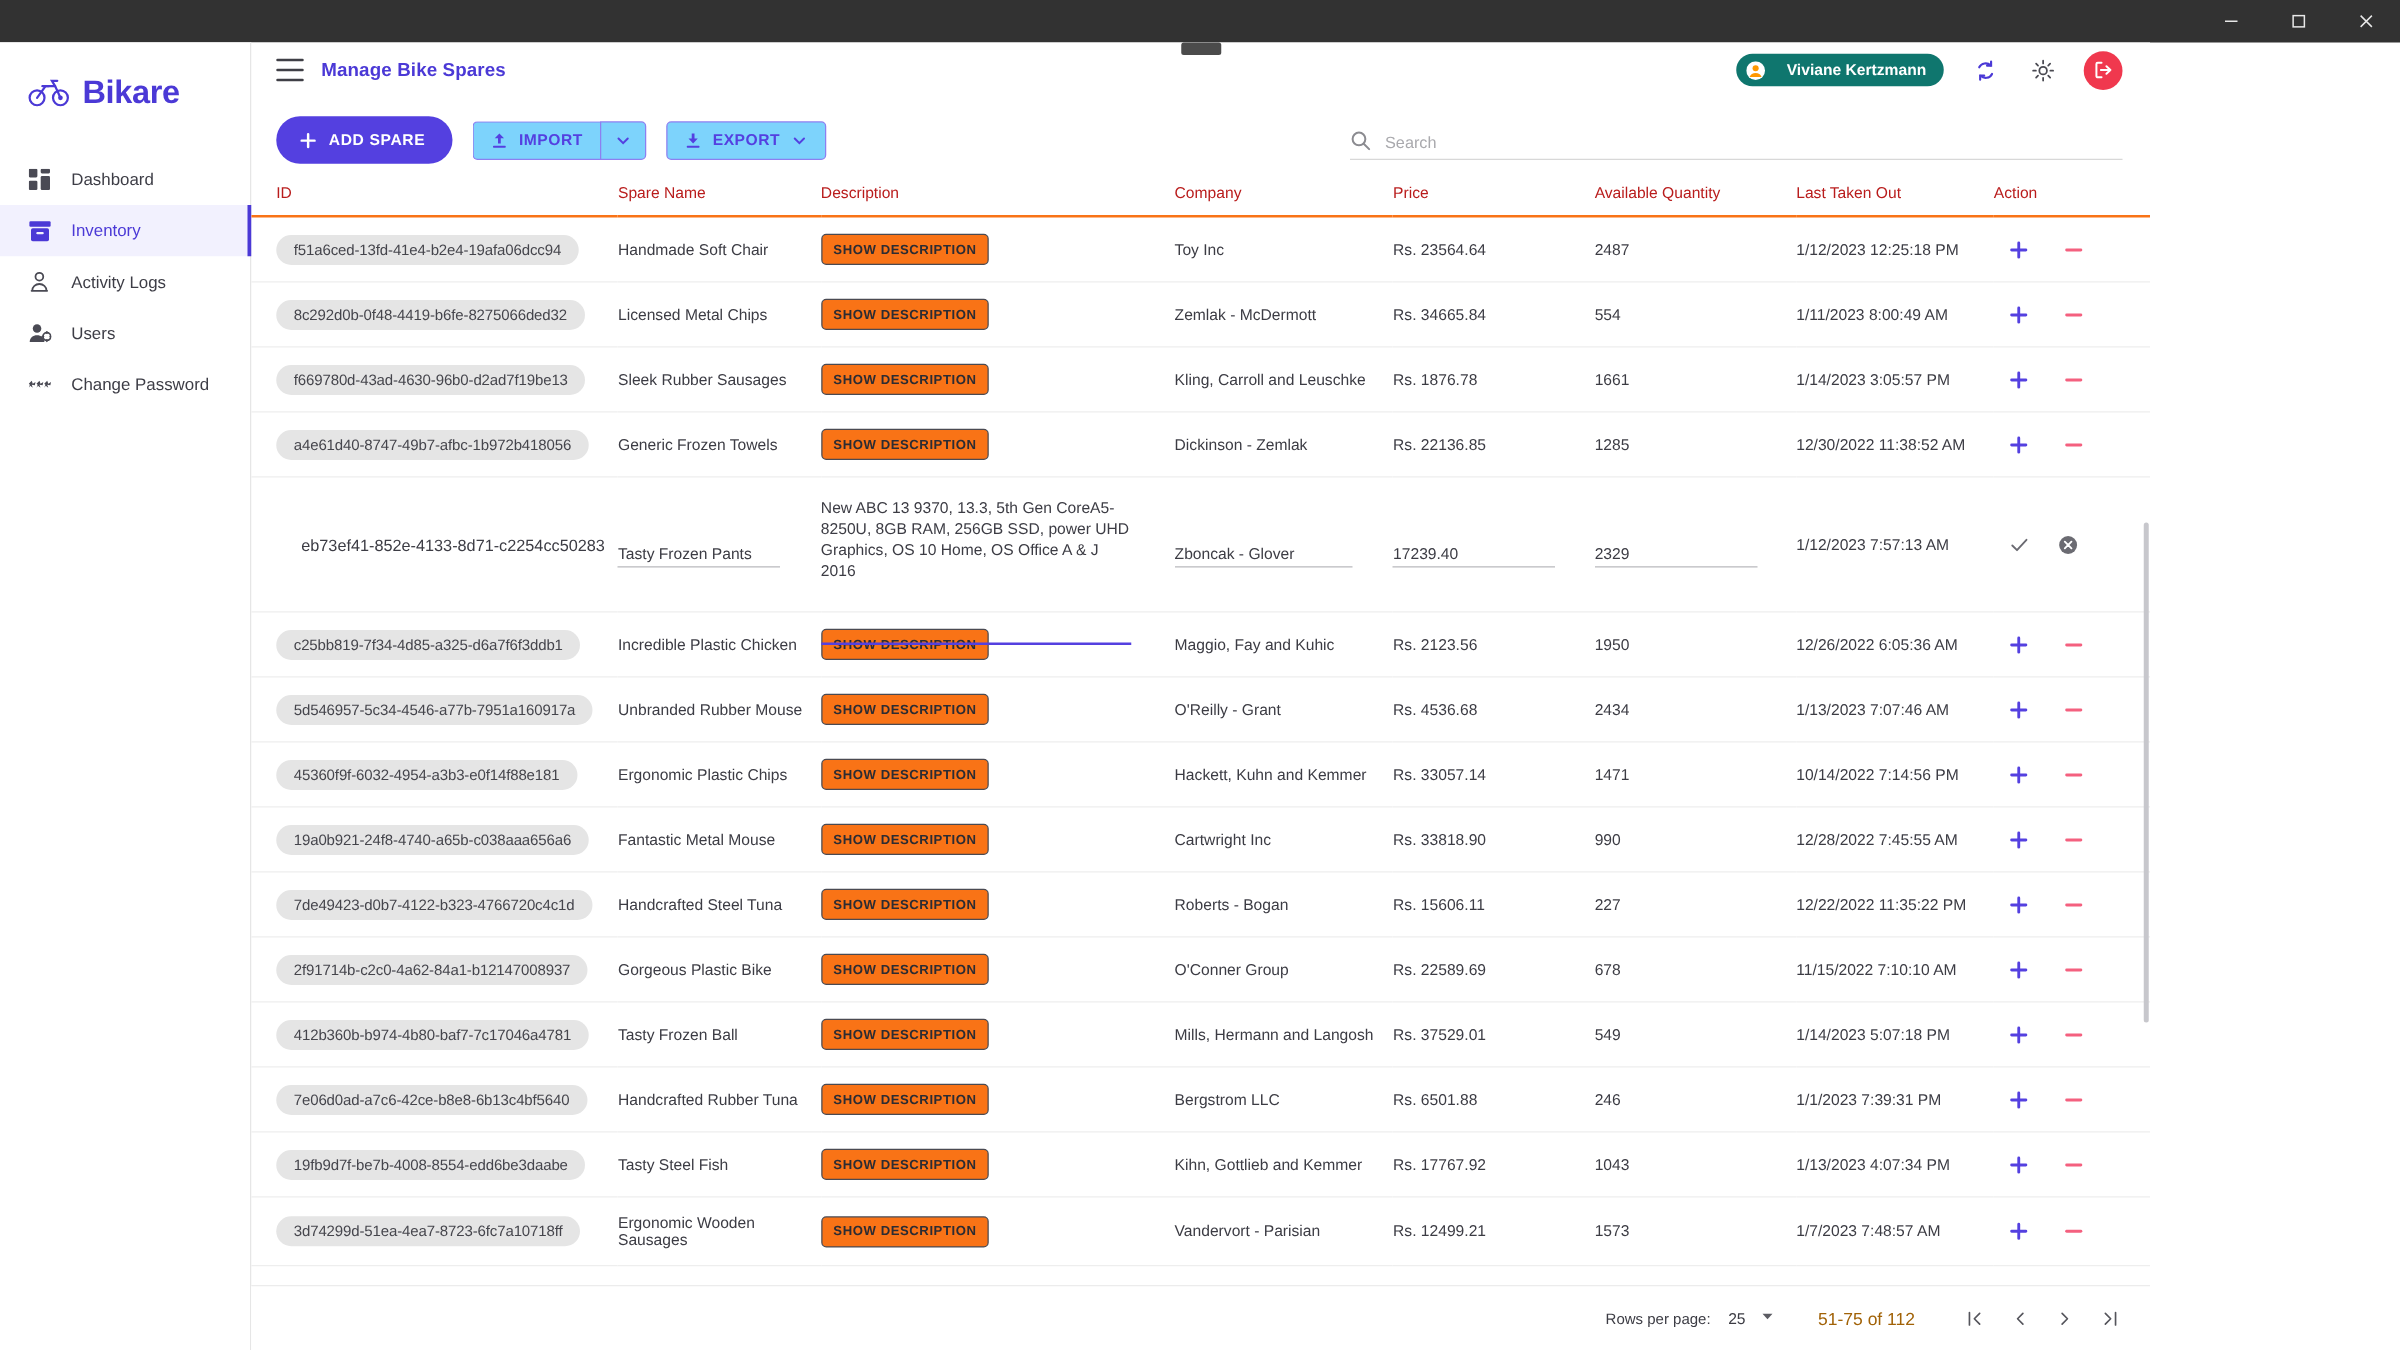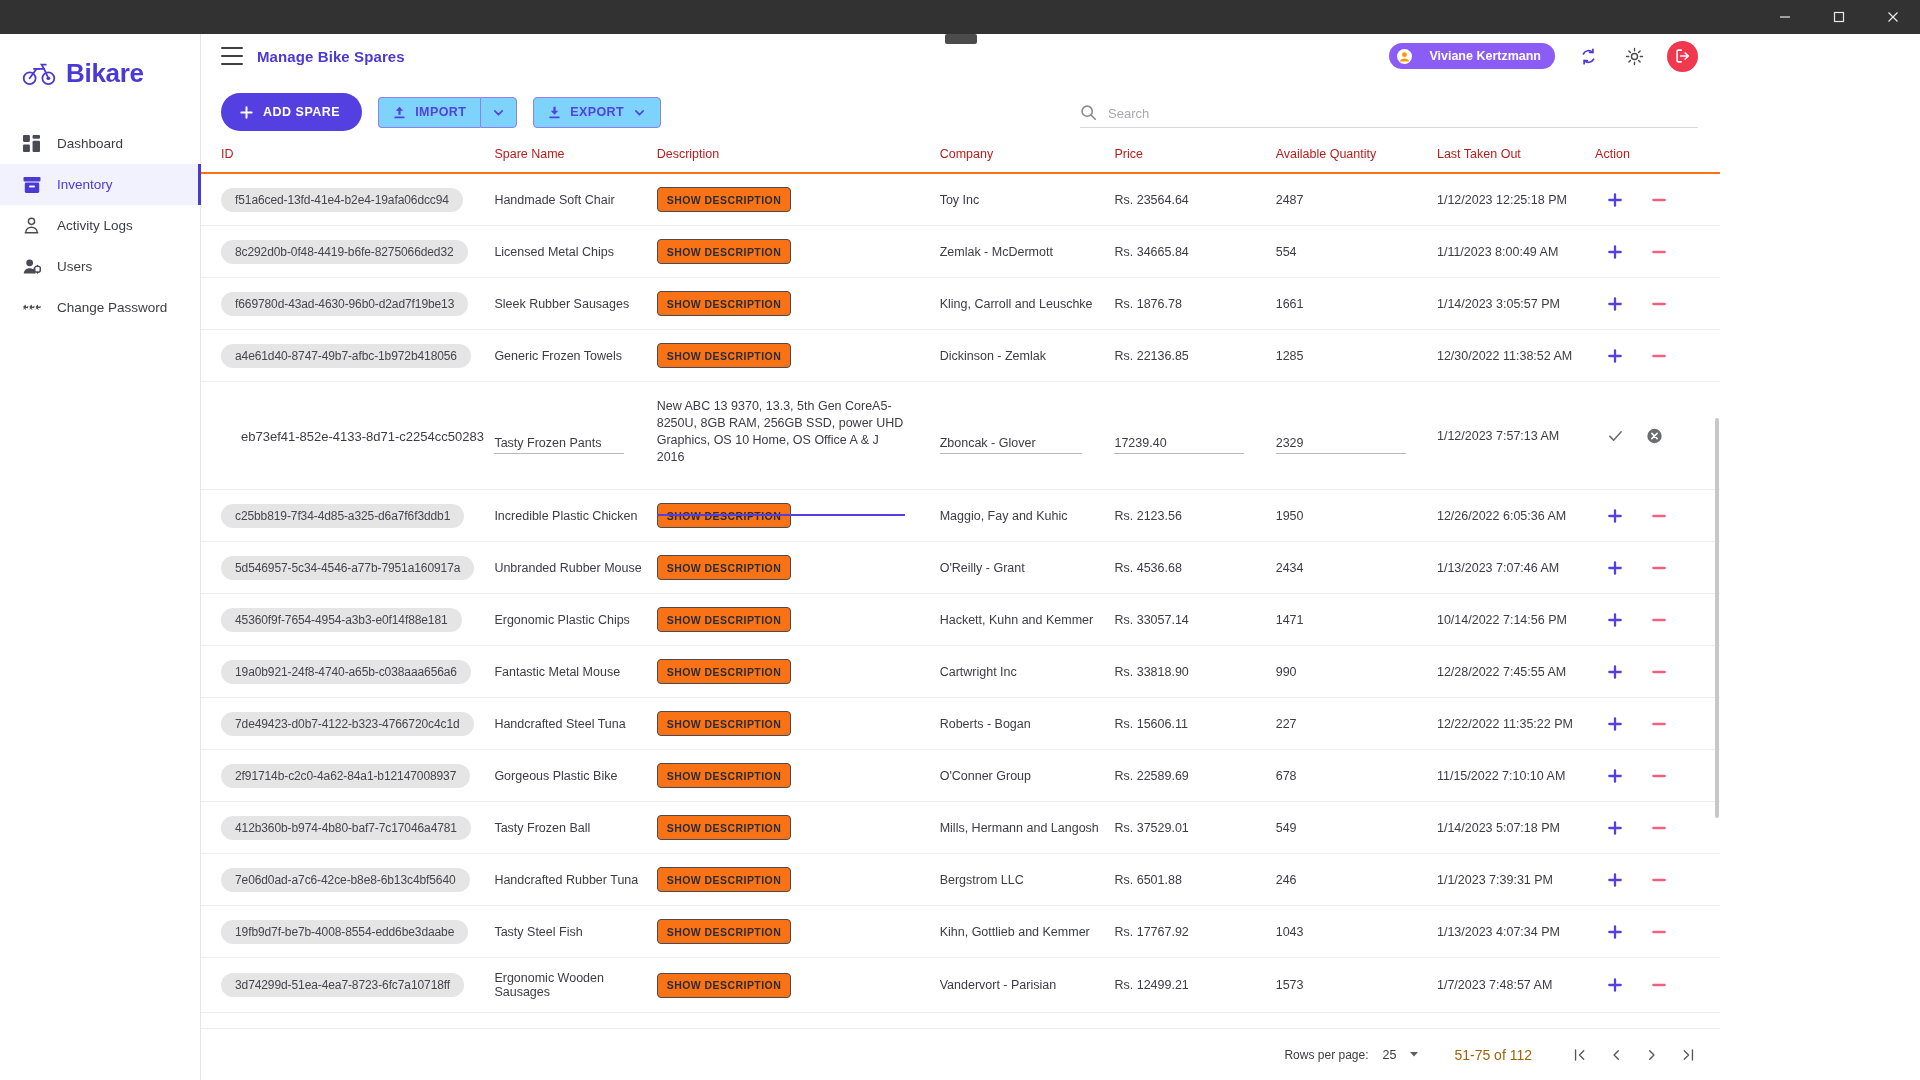--- a/index.html
+++ b/index.html
@@ -81,21 +81,21 @@
     justify-content: space-between; cursor: pointer;
   }
   .hamburger span { display: block; height: 2px; background: #3f3f46; border-radius: 1px; }
   .page-title {
     font-size: 15px; font-weight: bold; color: #4b39d6;
     letter-spacing: 0.1px;
   }
   .topbar-right { margin-left: auto; display: flex; align-items: center; gap: 20px; }
   .user-chip {
     display: flex; align-items: center; gap: 17px;
-    background: #8b5cf6; color: #ffffff;
+    background: #0f766e; color: #ffffff;
     border-radius: 18px; height: 26px; padding: 0 14px 0 8px;
     font-size: 12.5px; font-weight: bold; cursor: pointer;
   }
   .user-chip .avatar {
     width: 15px; height: 15px; flex: 0 0 15px; color: #ffffff;
   }
   .icon-btn {
     width: 26px; height: 26px; display: flex;
     align-items: center; justify-content: center; cursor: pointer;
   }
@@ -620,21 +620,21 @@
                   <svg class="act-plus" viewBox="0 0 16 16" stroke="currentColor" stroke-width="2.3" stroke-linecap="round">
                     <path d="M8 2.3v11.4M2.3 8h11.4"></path>
                   </svg>
                   <svg class="act-minus" viewBox="0 0 16 16" stroke="currentColor" stroke-width="2.3" stroke-linecap="round">
                     <path d="M2.3 8h11.4"></path>
                   </svg>
                 </div>
               </td>
             </tr>
             <tr>
-              <td class="c-id"><span class="id-pill">45360f9f-7654-4954-a3b3-e0f14f88e181</span></td>
+              <td class="c-id"><span class="id-pill">45360f9f-6032-4954-a3b3-e0f14f88e181</span></td>
               <td class="c-name">Ergonomic Plastic Chips</td>
               <td class="c-desc"><button class="btn-desc">SHOW DESCRIPTION</button></td>
               <td class="c-comp">Hackett, Kuhn and Kemmer</td>
               <td class="c-price">Rs. 33057.14</td>
               <td class="c-qty">1471</td>
               <td class="c-date">10/14/2022 7:14:56 PM</td>
               <td class="c-act">
                 <div class="act-cell">
                   <svg class="act-plus" viewBox="0 0 16 16" stroke="currentColor" stroke-width="2.3" stroke-linecap="round">
                     <path d="M8 2.3v11.4M2.3 8h11.4"></path>

